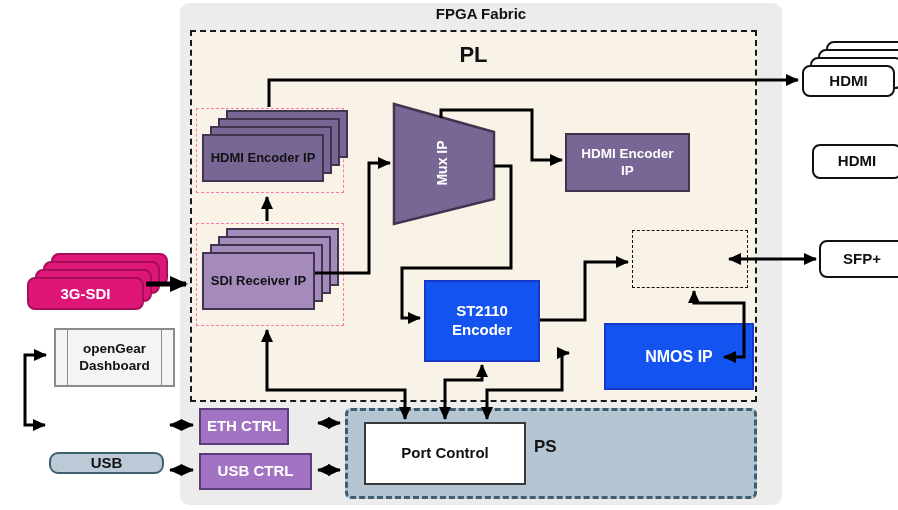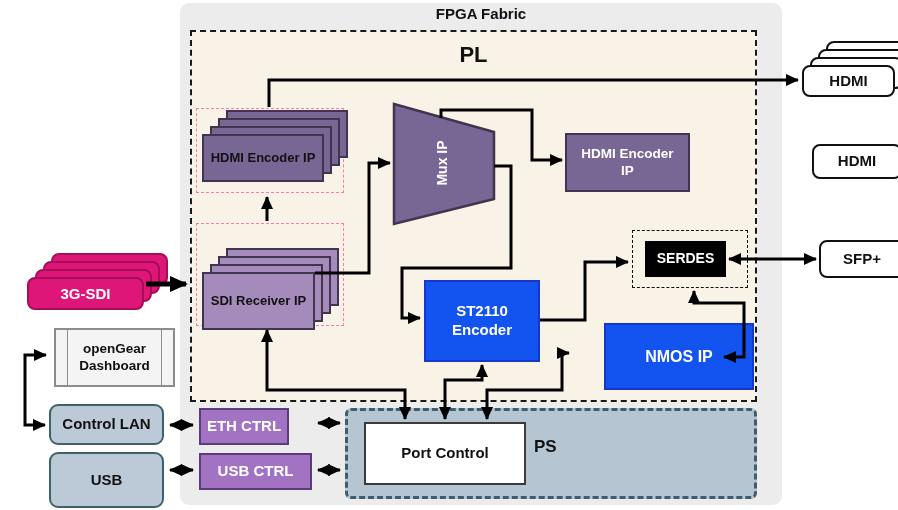--- a/index.html
+++ b/index.html
@@ -64,21 +64,21 @@
 
   <div class="stack hdmi-st" style="left:190px;top:110px;width:146px;height:72px;">
     <div class="sbox" style="left:24px;top:0;"></div>
     <div class="sbox" style="left:16px;top:8px;"></div>
     <div class="sbox" style="left:8px;top:16px;"></div>
     <div class="sbox front fs13" style="left:0;top:24px;">
       <span>HDMI Encoder IP</span>
     </div>
   </div>
 
-  <div class="stack sdi-st" style="left:190px;top:248px;width:137px;height:72px;">
+  <div class="stack sdi-st" style="left:190px;top:228px;width:137px;height:72px;">
     <div class="sbox" style="left:24px;top:0;"></div>
     <div class="sbox" style="left:16px;top:8px;"></div>
     <div class="sbox" style="left:8px;top:16px;"></div>
     <div class="sbox front fs13" style="left:0;top:24px;">
       <span>SDI Receiver IP</span>
     </div>
   </div>
 
   <div class="abs" id="mux">
     <svg width="110" height="130">
@@ -93,23 +93,20 @@
 
   <div class="abs blk blue fs15" style="left:412px;top:280px;width:116px;height:82px;padding:3px 14px;">
     <span>ST2110 Encoder</span>
   </div>
 
   <div class="abs blk blue fs16" style="left:592px;top:323px;width:150px;height:67px;">
     <span>NMOS IP</span>
   </div>
 
   <div class="abs blackdash" style="left:620px;top:230px;width:116px;height:58px;"></div>
-  <div class="abs blk fs14" style="left:633px;top:241px;width:81px;height:36px;background:#000;color:#fff;">
-    <span>SERDES</span>
-  </div>
 
   <div class="abs blk ctrlp fs15" style="left:187px;top:408px;width:90px;height:37px;">
     <span>ETH CTRL</span>
   </div>
   <div class="abs blk ctrlp fs15" style="left:187px;top:453px;width:113px;height:37px;">
     <span>USB CTRL</span>
   </div>
 
   <div class="stack sdi3g fs15" style="left:15px;top:253px;width:141px;height:57px;">
     <div class="sbox" style="left:24px;top:0;"></div>
@@ -119,24 +116,21 @@
       <span>3G-SDI</span>
     </div>
   </div>
 
   <div class="abs blk fs135" style="left:42px;top:328px;width:121px;height:59px;background:#f4f4f4;border:2px solid #8c8c8c;padding:0 15px;">
     <div class="vline" style="left:11px;"></div>
     <div class="vline" style="right:11px;"></div>
     <span>openGear Dashboard</span>
   </div>
 
-  <div class="abs blk iobox fs15" style="left:37px;top:404px;width:115px;height:41px;">
-    <span>Control LAN</span>
-  </div>
-  <div class="abs blk iobox fs15" style="left:37px;top:452px;width:115px;height:56px;">
+  <div class="abs blk iobox fs15" style="left:37px;top:452px;width:115px;height:22px;">
     <span>USB</span>
   </div>
 
   <div class="stack hdmiout fs15" style="left:790px;top:41px;width:118px;height:56px;">
     <div class="sbox" style="left:24px;top:0;"></div>
     <div class="sbox" style="left:16px;top:8px;"></div>
     <div class="sbox" style="left:8px;top:16px;"></div>
     <div class="sbox front" style="left:0;top:24px;">
       <span>HDMI</span>
     </div>

